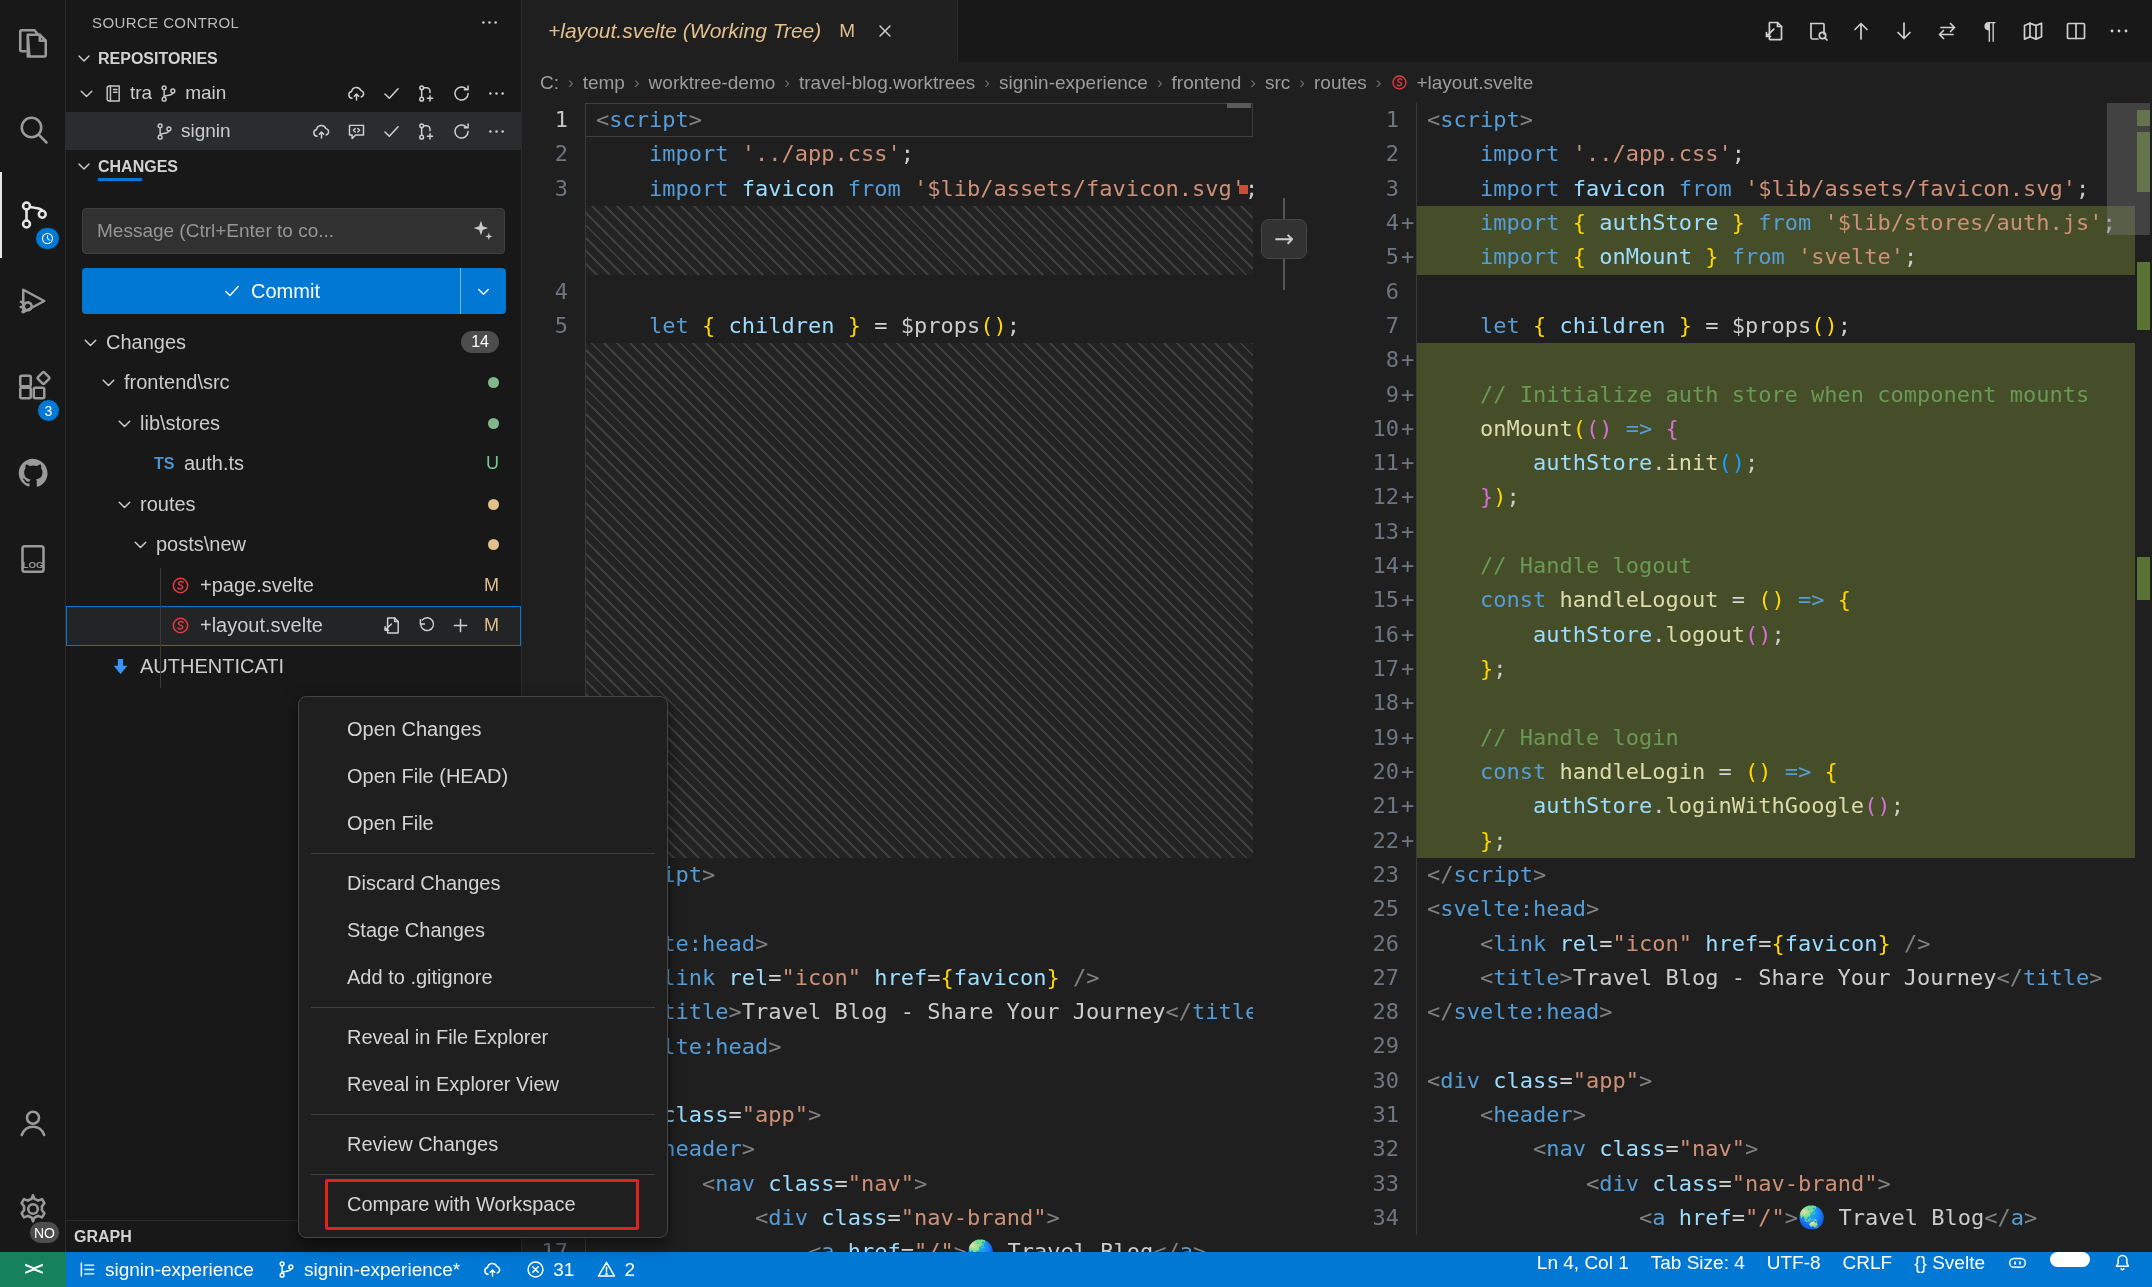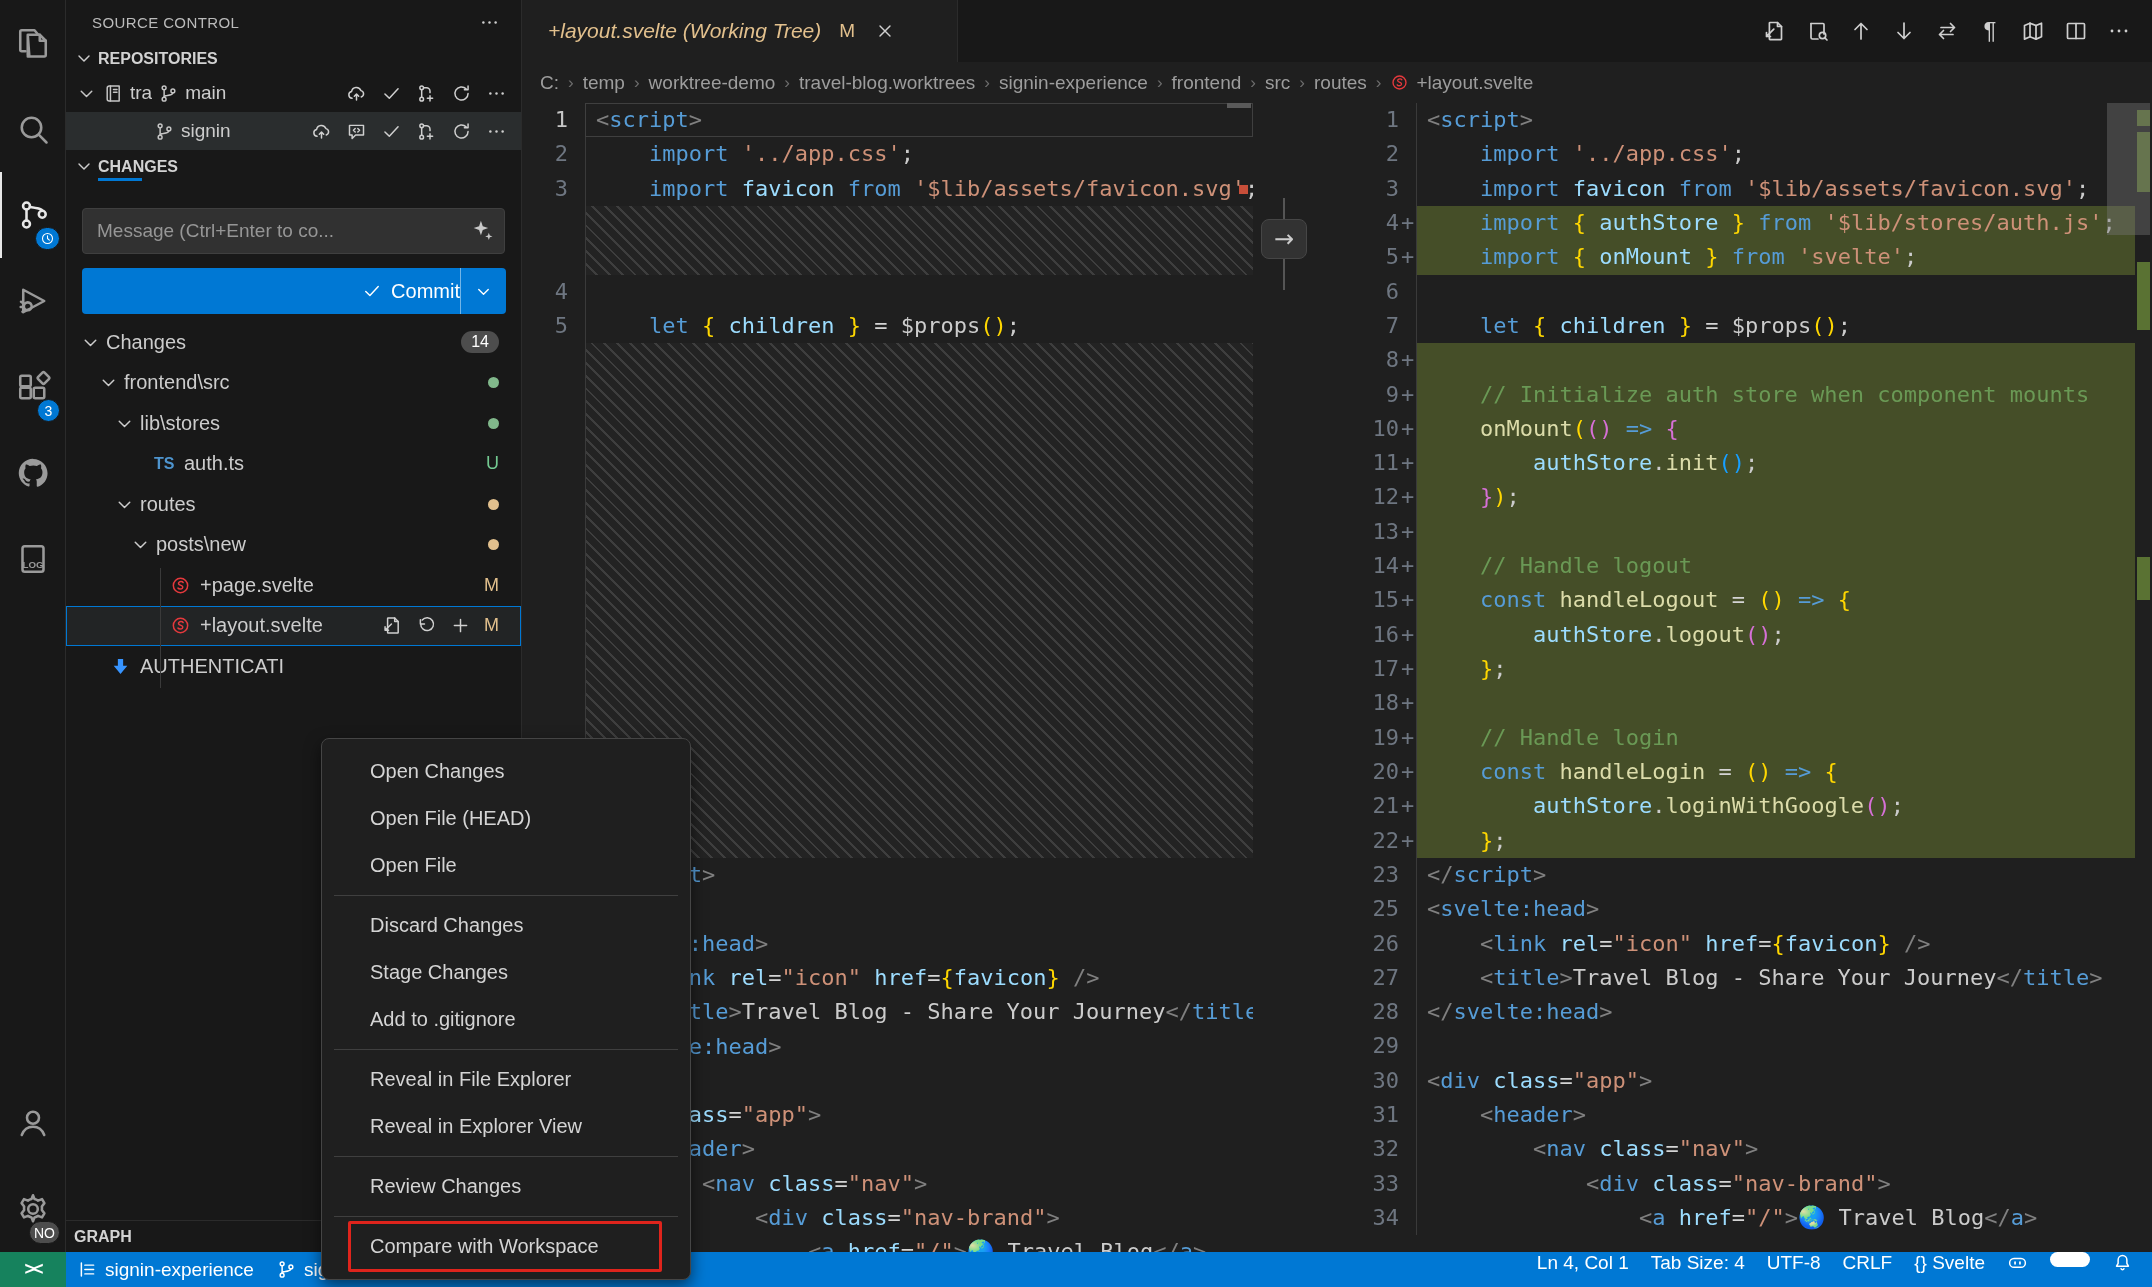--- a/index.html
+++ b/index.html
@@ -45,21 +45,21 @@
   .mini-bar { position:absolute; left:32px; top:28px; width:44px; height:3px; background:#0078d4; }
   .msg-wrap { margin:24px 16px 0 16px; position:relative;border-radius:17px; }
   .msg-input { width:100%; height:46px; background:#313131; border:1px solid #3f3f3f; border-radius:4px;
     color:#cccccc; font-size:19px; padding:0 44px 0 14px; outline:none; }
   .msg-input::placeholder { color:#969696; }
   .msg-sparkle { position:absolute; right:10px; top:9px; color:#c8c8c8; }
   .msg-sparkle svg { width:26px; height:26px; }
   .commit-btn { margin:14px 16px 8px 16px; height:46px; width:424px; background:#0078d4; border:none;
     border-radius:4px; color:#ffffff; font-size:20px; display:flex; align-items:center; cursor:pointer;
     font-family:inherit; }
-  .commit-main { flex:1; display:flex; align-items:center; justify-content:flex-end; gap:9px; }
+  .commit-main { flex:1; display:flex; align-items:center; justify-content:center; gap:9px; }
   .commit-main svg { width:20px; height:20px; }
   .commit-split { width:46px; height:100%; display:flex; align-items:center; justify-content:center;
     border-left:1px solid rgba(255,255,255,.45); }
   .commit-split svg { width:19px; height:19px; }
 
   .tree { position:relative; margin-top:6px; }
   .trow { position:relative; height:40.5px; display:flex; align-items:center; padding-right:22px; font-size:20px; }
   .trow.selected { outline:1px solid #0078d4; outline-offset:-1px; background:#222425; }
   .tchev { width:26px; display:inline-flex; color:#cccccc; flex:none; }
   .tchev svg { width:21px; height:21px; }
@@ -122,23 +122,23 @@
     border:1px solid #464646; border-radius:8px; color:#cccccc; display:flex; align-items:center;
     justify-content:center; font-size:24px; cursor:pointer; font-family:"DejaVu Sans",sans-serif; }
   .ovl-strip { position:absolute; right:0; top:0; bottom:0; width:25px; }
   .ovl-mark { position:absolute; }
   .scroll-thumb-l { position:absolute; right:2px; top:0; width:24px; height:5px; background:#5a5a5a; }
   .ruler { position:absolute; right:0; top:0; bottom:0; width:17px; background:#1f1f1f; }
   .ruler .mk { position:absolute; left:2px; right:2px; background:#5a7233; }
   .scroll-thumb-r { position:absolute; right:2px; top:0; width:43px; height:132px; background:rgba(121,121,121,.4); }
 
   
-  .ctx { position:absolute; left:321px; top:696px; width:370px; background:#1f1f1f;
+  .ctx { position:absolute; left:298px; top:696px; width:370px; background:#1f1f1f;
     border:1px solid #454545; border-radius:8px; box-shadow:0 6px 16px rgba(0,0,0,.55); padding:9px 0;
-    z-index:100; font-size:20px;margin-top:42px; }
+    z-index:100; font-size:20px; }
   .ctx-item { position:relative; height:47px; display:flex; align-items:center; padding-left:48px;
     color:#d4d4d4; cursor:pointer; }
   .ctx-sep { height:1px; background:#3f3f3f; margin:6px 12px; }
   .ctx-item.annotated::after { content:""; position:absolute; left:26px; right:28px; top:-2px; bottom:-2px;
     border:3px solid #df241c; border-radius:2px; pointer-events:none; }
 
   
   .statusbar { position:absolute; left:0; right:0; bottom:0; height:35px; background:#0078d4; color:#ffffff;
     display:flex; align-items:stretch; font-size:19px; z-index:50; }
   .remote { width:66px; background:#16825d; display:flex; align-items:center; justify-content:center;

